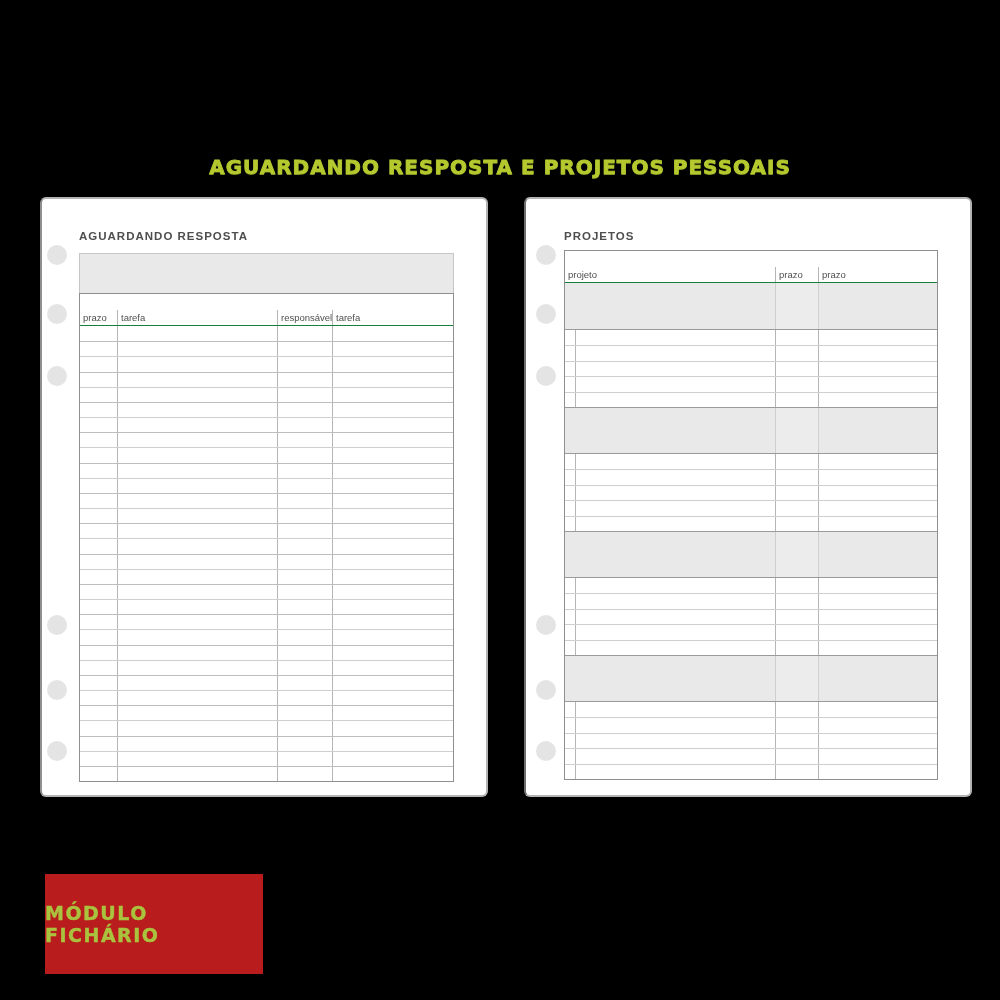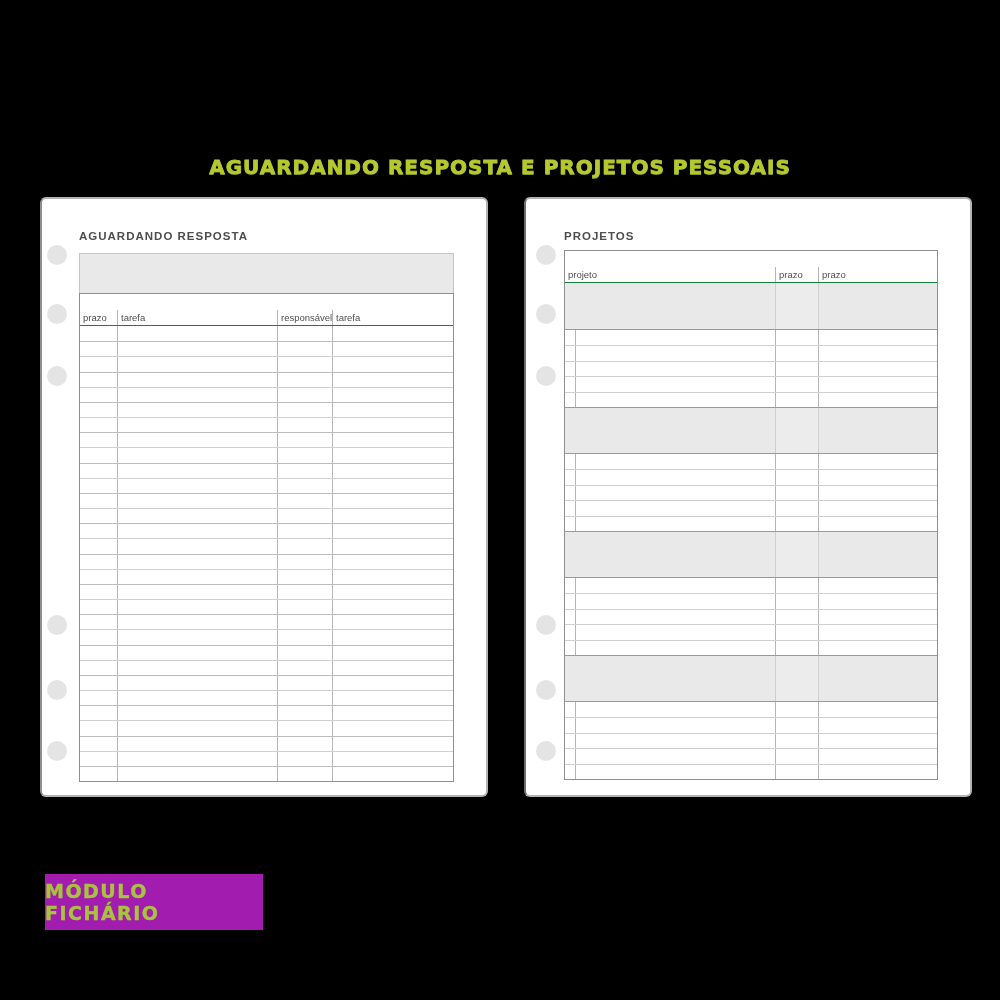--- a/index.html
+++ b/index.html
@@ -91,22 +91,22 @@
   .psec-rows { height:77px; display:grid; grid-template-rows:repeat(5, 1fr); }
   .prow { display:flex; }
   .prow + .prow { border-top:1px solid #cfcfcf; }
   .pc-check { width:10px; }
   .pc-main  { width:200px; border-left:1px solid #b5b5b5; }
   .pc-prazo { width:43px;  border-left:1px solid #b5b5b5; }
   .pc-notas { flex:1;      border-left:1px solid #b5b5b5; }
 
   
   .badge {
-    position:absolute; left:45px; top:874px; width:218px; height:56px;
-    background:#a21caf; display:flex; align-items:center; justify-content:center;
+    position:absolute; left:45px; top:874px; width:218px; height:100px;
+    background:#b91c1c; display:flex; align-items:center; justify-content:center;
   }
   .badge span {
     font-family:"DejaVu Sans", sans-serif;
     font-weight:800; font-size:19px; letter-spacing:1.5px;
     color:#a9c33e; -webkit-text-stroke:0.4px #a9c33e;
   }
 </style>
 </head>
 <body>
 

